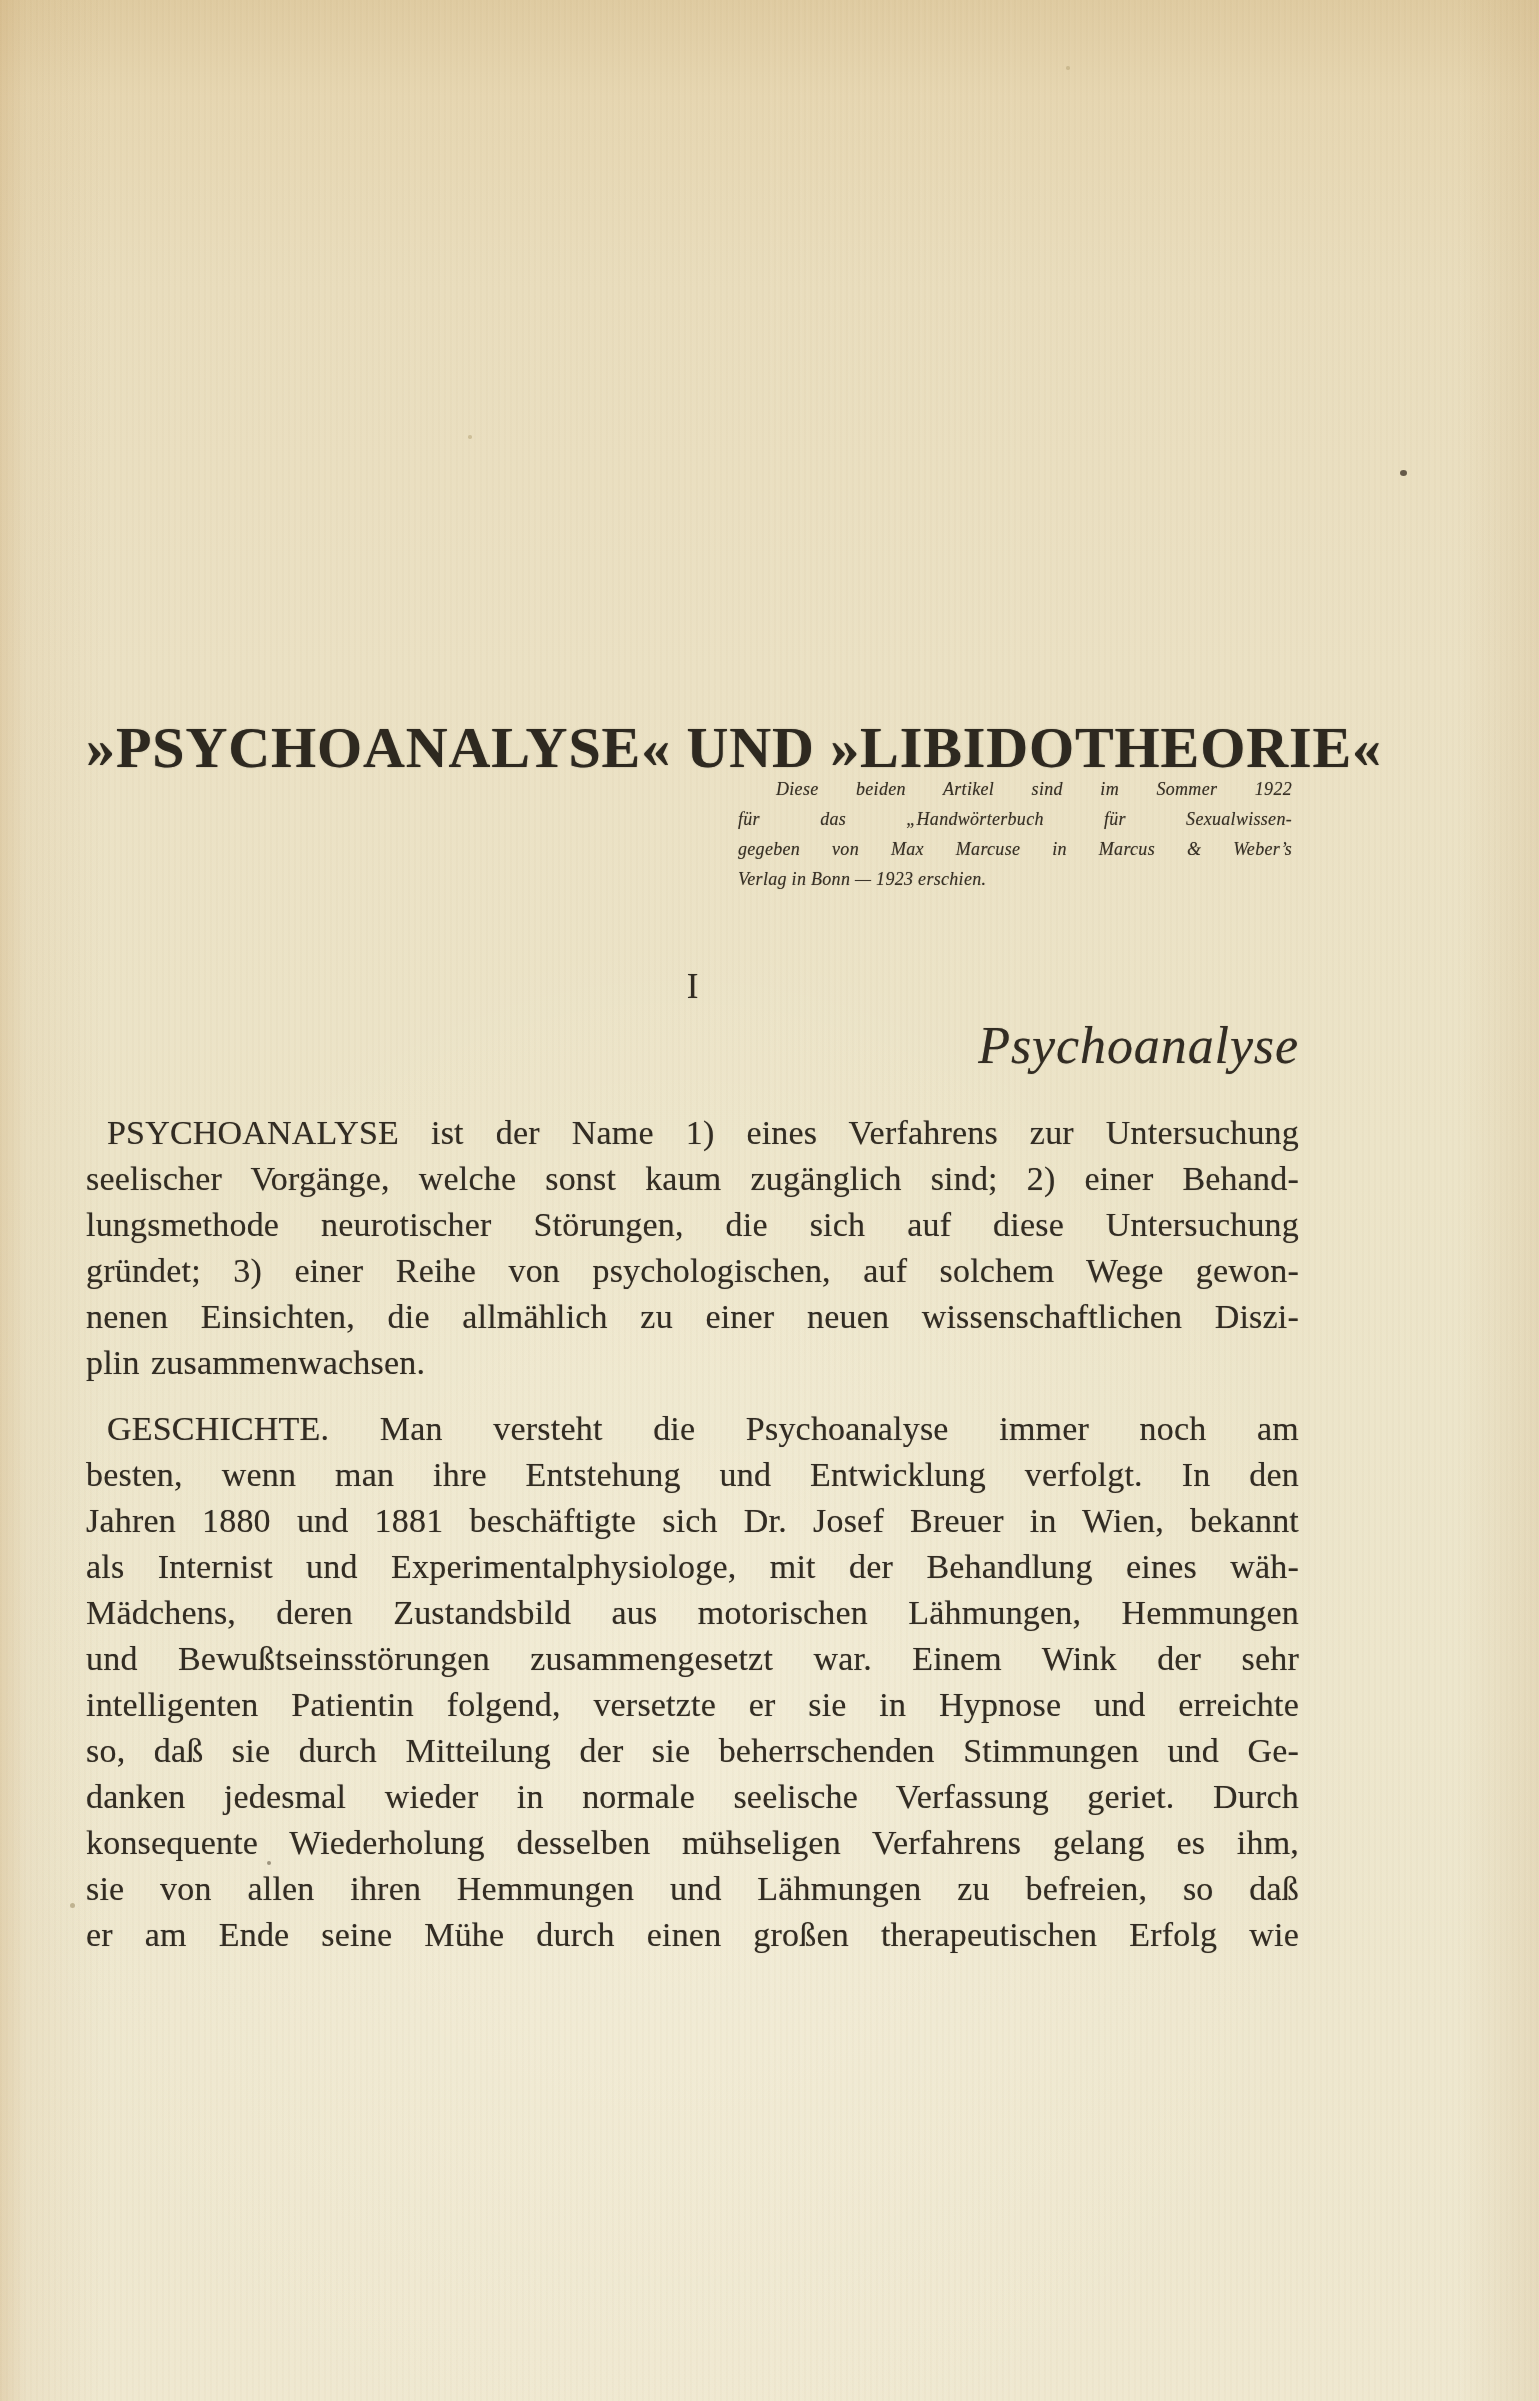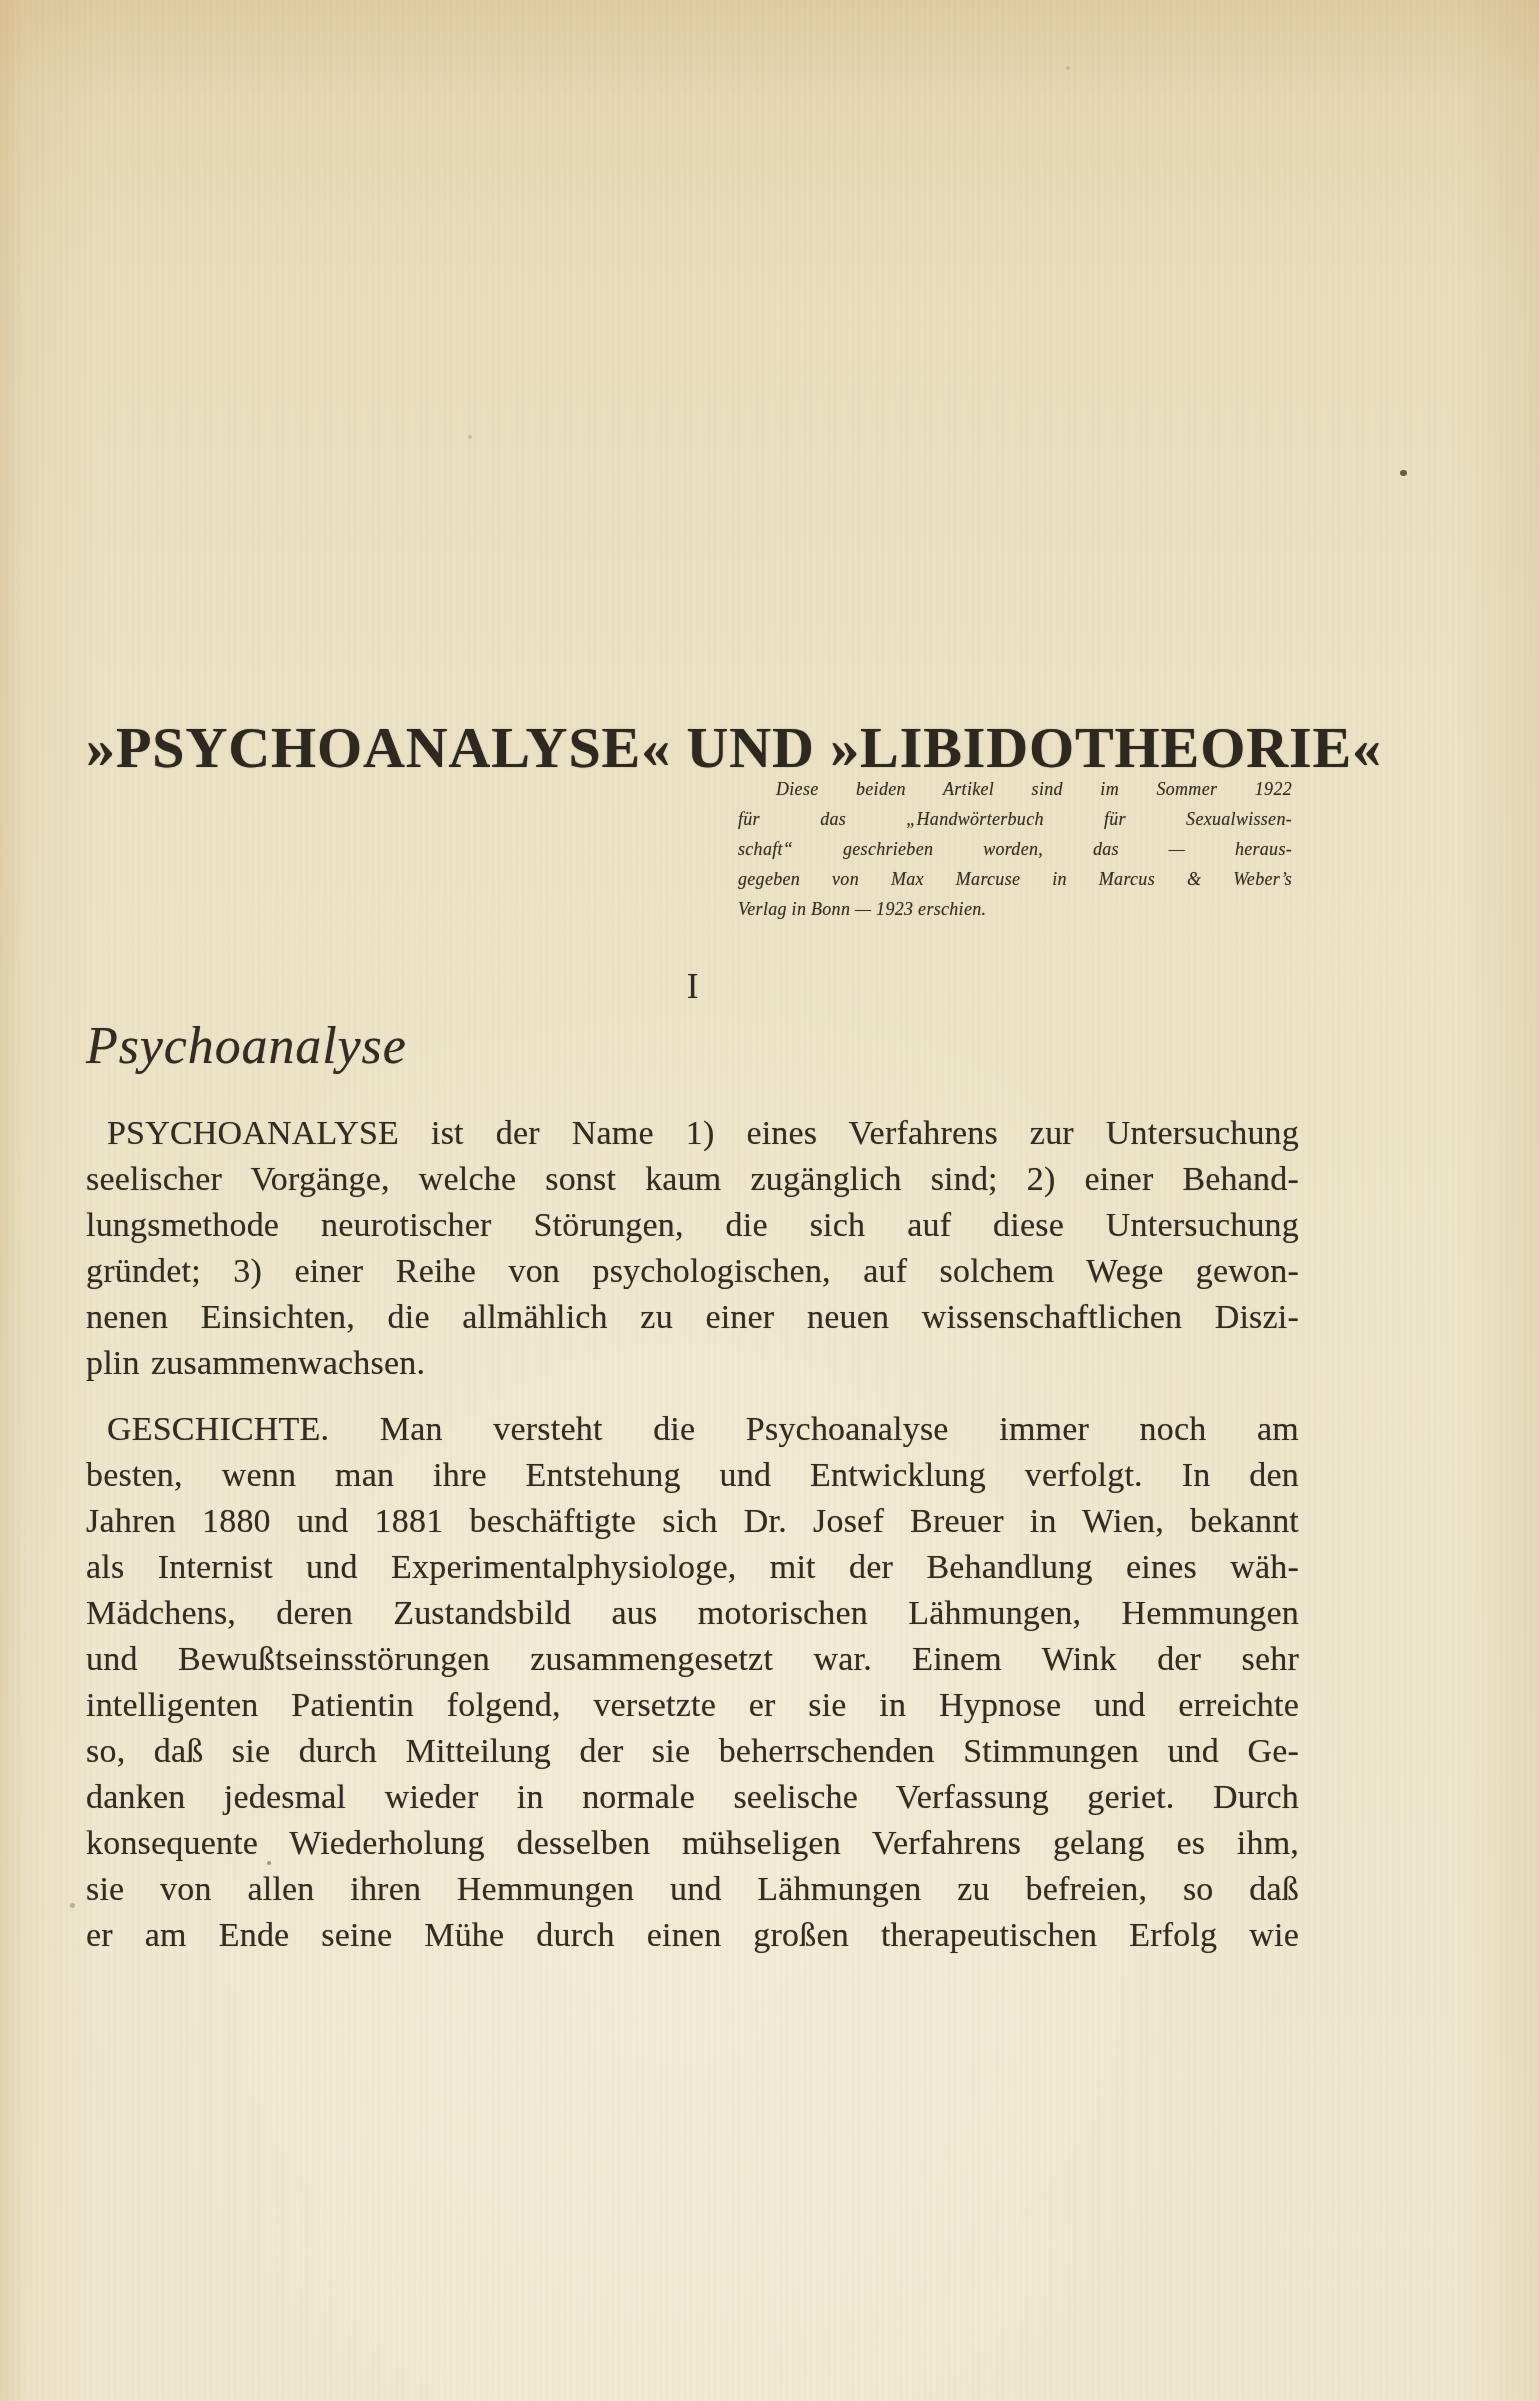--- a/index.html
+++ b/index.html
@@ -28,21 +28,21 @@
     letter-spacing:0.3px; color:#383126;
     text-shadow:0 0 0.9px rgba(56,49,38,0.45);
   }
   .secnum {
     position:absolute; left:86px; top:968px; width:1213px;
     text-align:center; font-size:35px; line-height:38px; color:#332d24;
     text-shadow:0 0 0.9px rgba(51,45,36,0.45);
   }
   .sechead {
     position:absolute; left:86px; top:1016px; width:1213px;
-    text-align:left; font-style:italic; font-size:52px; line-height:59px;
+    text-align:right; font-style:italic; font-size:52px; line-height:59px;
     letter-spacing:0.9px; color:#322c23;
     text-shadow:0 0 1px rgba(50,44,35,0.5);
   }
   .bodyp {
     position:absolute; left:86px; width:1213px;
     font-size:34px; line-height:46px;
     letter-spacing:0.2px; word-spacing:2.6px; color:#322c23;
     text-shadow:0 0 0.9px rgba(50,44,35,0.45);
   }
   .p1 { top:1110px; }
@@ -53,21 +53,20 @@
 </style>
 </head>
 <body>
 
 <div class="page">
   <h1 class="title">»PSYCHOANALYSE« UND »LIBIDOTHEORIE«</h1>
 
   <div class="note">
       <div class="line" style="text-indent: 38px;">Diese beiden Artikel sind im Sommer 1922</div>
       <div class="line">für das „Handwörterbuch für Sexualwissen-</div>
-      <div class="line">schaft“ geschrieben worden, das — heraus-</div>
       <div class="line">gegeben von Max Marcuse in Marcus &amp; Weber’s</div>
       <div class="line line-last">Verlag in Bonn — 1923 erschien.</div>
     </div>
 
   <div class="secnum">I</div>
 
   <div class="sechead">Psychoanalyse</div>
 
   <div class="bodyp p1">
       <div class="line" style="text-indent: 21px;">PSYCHOANALYSE ist der Name 1) eines Verfahrens zur Untersuchung</div>

